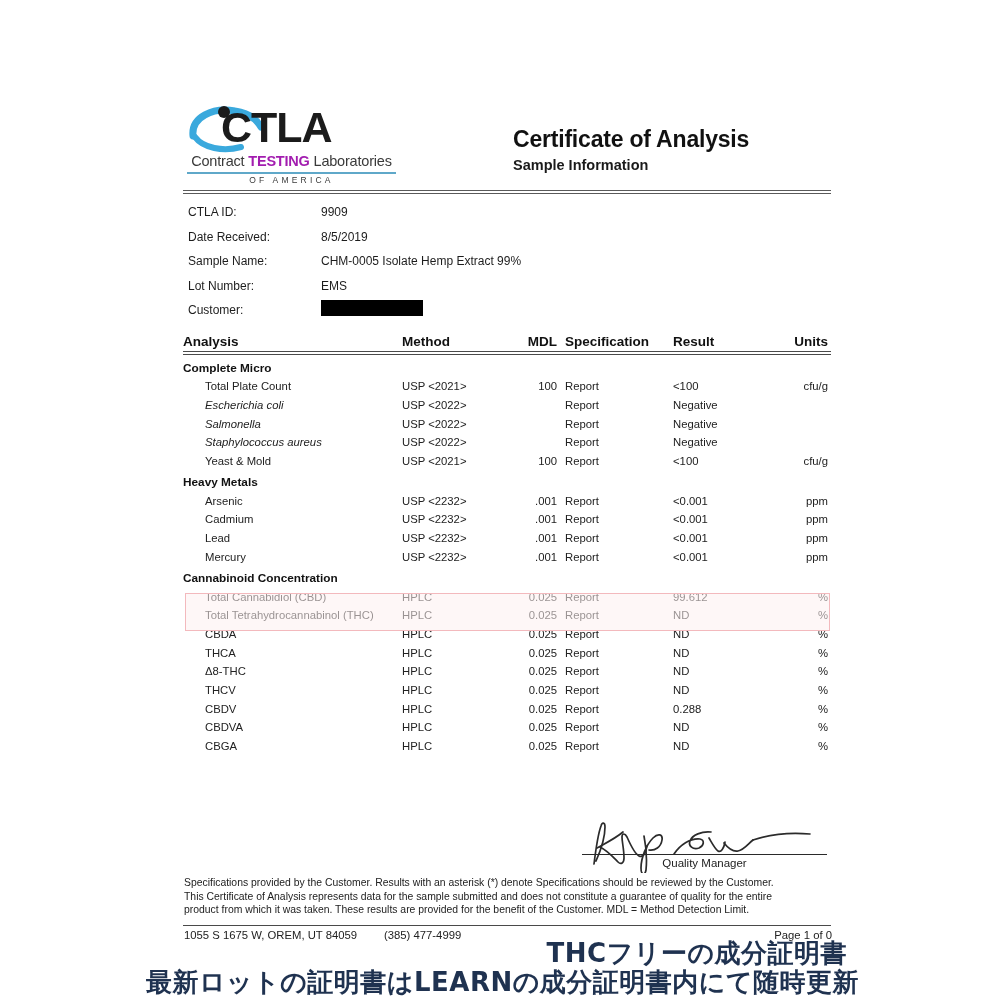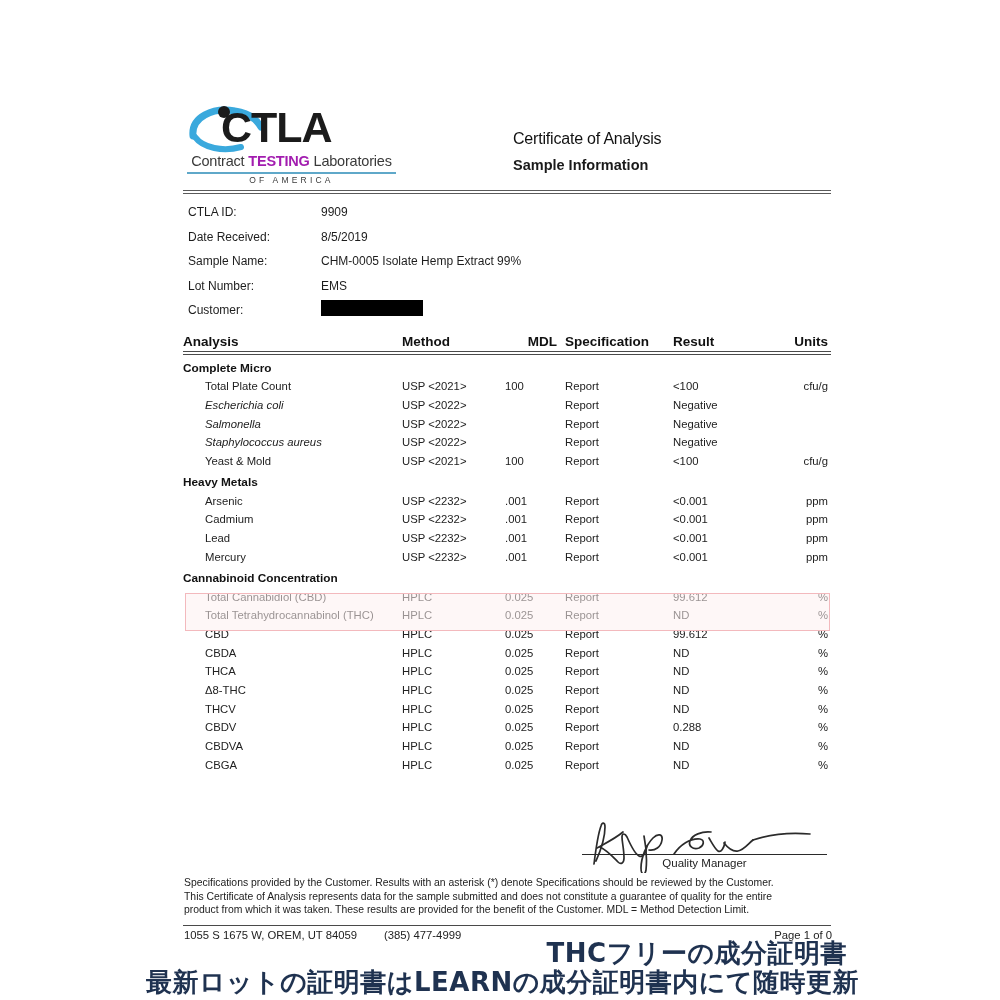--- a/index.html
+++ b/index.html
@@ -88,22 +88,22 @@
     white-space: nowrap;
   }
 
   .title-block {
     position: absolute;
     left: 330px;
     top: 22px;
     width: 320px;
   }
   .coa-title {
-    font-size: 16px;
-    font-weight: normal;
+    font-size: 23px;
+    font-weight: bold;
     color: #111;
     letter-spacing: -0.2px;
     line-height: 28px;
     white-space: nowrap;
   }
   .coa-subtitle {
     font-size: 14.5px;
     font-weight: bold;
     color: #1a1a1a;
     margin-top: 4px;
@@ -181,21 +181,21 @@
   .tbl td {
     font-size: 11.3px;
     color: #222;
     padding: 0;
     height: 18.7px;
     vertical-align: middle;
     white-space: nowrap;
   }
   .c-analysis { width: 219px; }
   .c-method   { width: 103px; }
-  .c-mdl      { width: 52px;  }
+  .c-mdl      { width: 52px;  text-align: right; }
   .c-spec     { width: 110px; padding-left: 8px !important; }
   .c-result   { width: 110px; padding-left: 6px !important; }
   .c-units    { width: 54px;  text-align: right; padding-right: 3px !important; }
 
   th.c-mdl { text-align: right; }
   th.c-units { text-align: right; padding-right: 3px; }
 
   .hdr-underline td {
     height: 4px;
     padding: 0;
@@ -492,28 +492,20 @@
           </tr>
           <tr>
             <td class="c-analysis item-name">Total Tetrahydrocannabinol (THC)</td>
             <td class="c-method">HPLC</td>
             <td class="c-mdl">0.025</td>
             <td class="c-spec">Report</td>
             <td class="c-result">ND</td>
             <td class="c-units">%</td>
           </tr>
           <tr>
-            <td class="c-analysis item-name">CBD</td>
-            <td class="c-method">HPLC</td>
-            <td class="c-mdl">0.025</td>
-            <td class="c-spec">Report</td>
-            <td class="c-result">99.612</td>
-            <td class="c-units">%</td>
-          </tr>
-          <tr>
             <td class="c-analysis item-name">CBDA</td>
             <td class="c-method">HPLC</td>
             <td class="c-mdl">0.025</td>
             <td class="c-spec">Report</td>
             <td class="c-result">ND</td>
             <td class="c-units">%</td>
           </tr>
           <tr>
             <td class="c-analysis item-name">THCA</td>
             <td class="c-method">HPLC</td>

